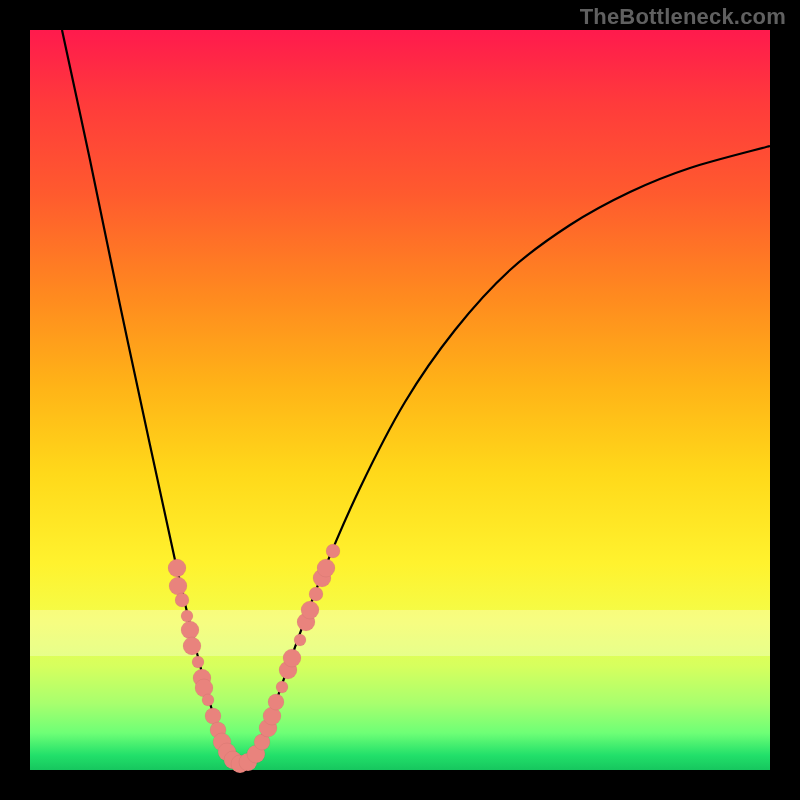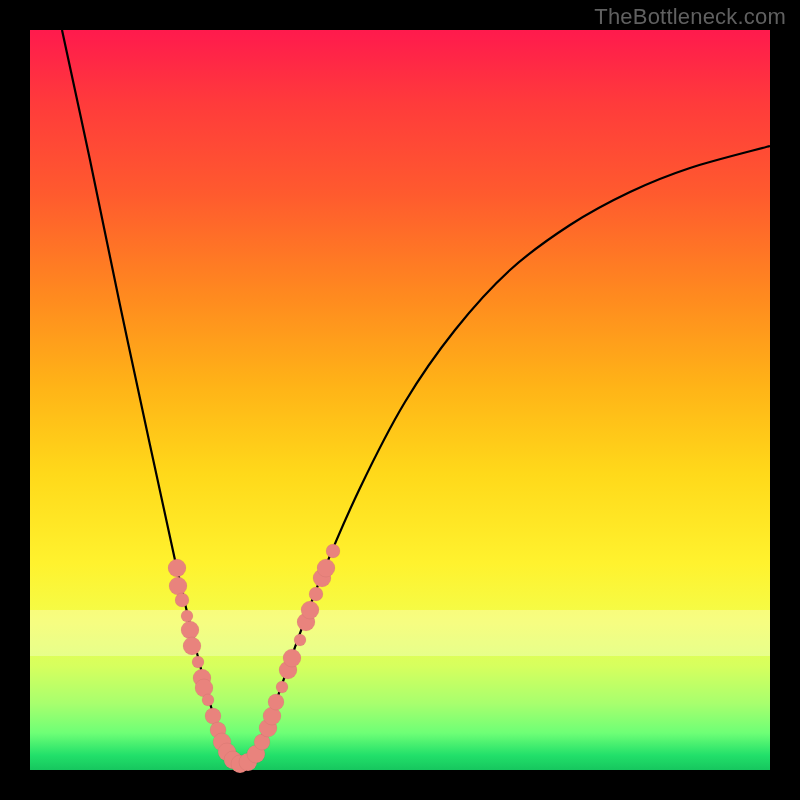--- a/index.html
+++ b/index.html
@@ -49,21 +49,21 @@
     height: 46px;
     background: rgba(255,255,255,0.30);
     pointer-events: none;
   }
   .watermark {
     position: absolute;
     top: 4px;
     right: 14px;
     color: #606060;
     font-size: 22px;
-    font-weight: 400;
+    font-weight: 700;
     letter-spacing: 0.2px;
     pointer-events: none;
   }
   svg.curves {
     position: absolute;
     left: 0;
     top: 0;
     width: 740px;
     height: 740px;
     overflow: visible;

